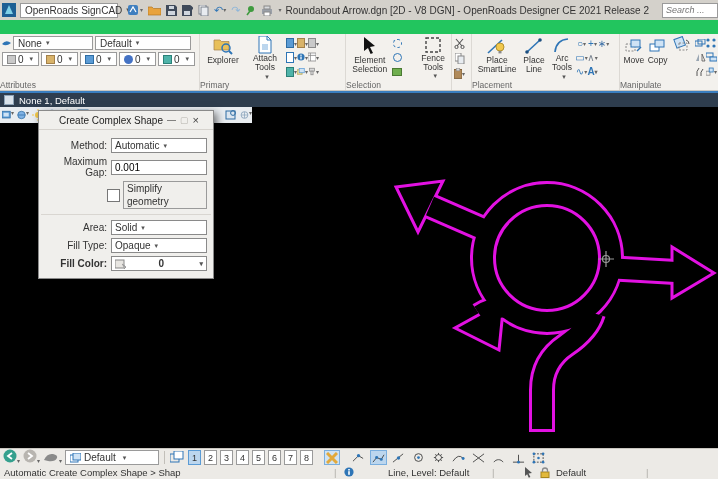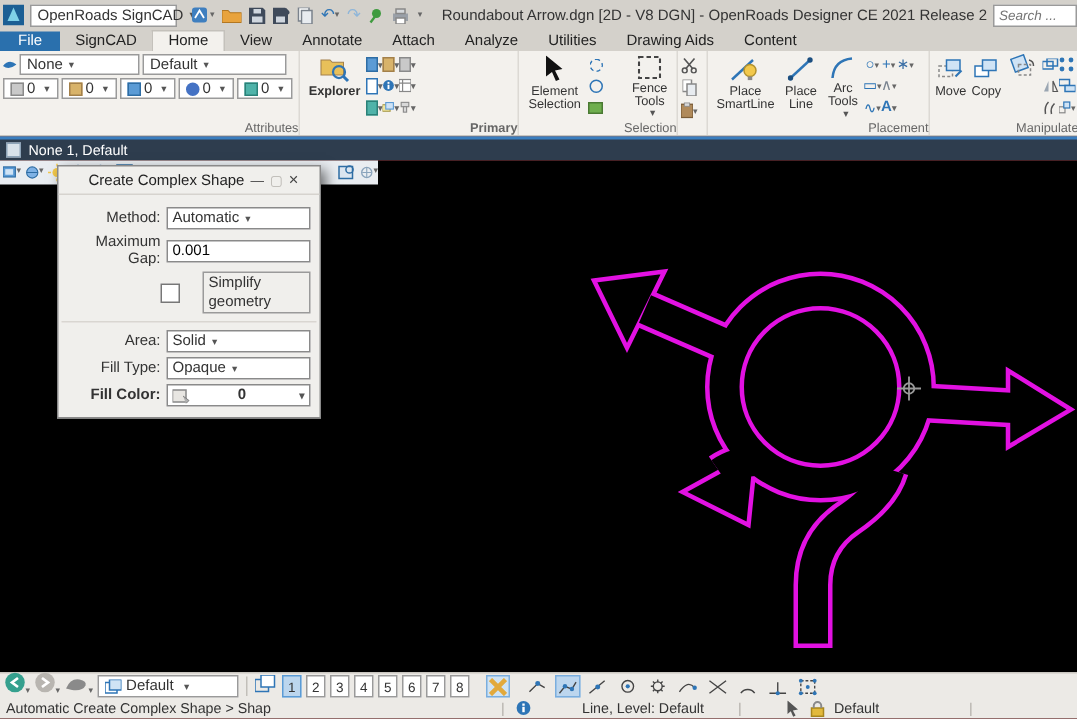--- a/index.html
+++ b/index.html
@@ -1,40 +1,40 @@
 <!DOCTYPE html>
 <html><head>
 <meta charset="utf-8">
 <style>
   html,body{margin:0;padding:0;background:#888;}
   .screen{position:relative;width:718px;height:479px;overflow:hidden;
-          font-family:"Liberation Sans",sans-serif;background:#ef4444;color:#333;}
+          font-family:"Liberation Sans",sans-serif;background:#22c55e;color:#333;}
   .band{position:absolute;left:0;width:718px;}
 
   
   .titlebar{top:0;height:20px;background:#d4d1cb;display:flex;align-items:center;gap:4px;padding-left:2px;box-sizing:border-box;}
   .applogo{width:14px;height:14px;flex:none;}
   .combo{background:#fff;border:1px solid #9a9a9a;display:flex;align-items:center;font-size:10px;padding:0 4px;box-sizing:border-box;height:15px;white-space:nowrap;}
   .caret::after{content:"▾";font-size:7px;color:#555;margin-left:4px;}
   .qat{display:flex;align-items:center;gap:5px;margin-left:6px;}
   .qicon{font-size:11px;line-height:12px;color:#2e75b6;display:inline-flex;align-items:center;}
   .scaret::after{content:"▾";font-size:6px;color:#666;}
-  .wintitle{flex:1;text-align:right;font-size:10px;color:#333;white-space:nowrap;overflow:hidden;}
+  .wintitle{flex:1;text-align:left;font-size:10px;color:#333;white-space:nowrap;overflow:hidden;}
   .search{width:48px;height:13px;border:1px solid #9a9a9a;font-size:9px;font-style:italic;color:#777;padding:0 3px;margin-right:0;}
 
   
   .tabrow{top:20px;height:14px;background:#d4d1cb;display:flex;align-items:flex-end;font-size:10px;}
   .tab{padding:1px 10px 1px 10px;cursor:default;color:#222;}
   .tab.file{background:#2a70ad;color:#fff;padding:1px 12px;}
   .tab.active{background:#f3f1ed;border:1px solid #c4c1bb;border-bottom:none;}
 
   
   .ribbon{top:34px;height:57px;background:#f3f1ed;display:flex;overflow:hidden;border-bottom:1px solid #c9c6c0;box-sizing:border-box;}
   .rgroup{position:relative;border-right:1px solid #dcd9d4;box-sizing:border-box;flex:none;padding:2px 2px 11px 2px;}
-  .glabel{position:absolute;bottom:0;left:0;width:100%;text-align:right;font-size:8.5px;color:#666;}
+  .glabel{position:absolute;bottom:0;left:0;width:100%;text-align:left;font-size:8.5px;color:#666;}
   .bigbtn{display:inline-flex;flex-direction:column;align-items:center;justify-content:flex-start;font-size:8.5px;line-height:1.1;text-align:center;color:#333;vertical-align:top;height:44px;}
   .bigbtn .bicon{height:20px;display:flex;align-items:center;}
   .srow{display:flex;align-items:center;height:15px;}
   .sicon{width:11px;height:11px;display:inline-flex;align-items:center;justify-content:center;font-size:10px;color:#2e75b6;flex:none;}
   .box{box-sizing:border-box;}
   .sq-blue{width:10px;height:10px;background:#5b9bd5;border:1px solid #2e6da4;}
   .sq-teal{width:10px;height:10px;background:#4fb3a9;border:1px solid #2b8178;}
   .sq-tan{width:10px;height:10px;background:#d8b36a;border:1px solid #a3804a;}
   .sq-gray{width:10px;height:10px;background:#c9c9c9;border:1px solid #8a8a8a;}
   .doc{width:8px;height:11px;background:#fff;border:1px solid #2e75b6;}
@@ -60,21 +60,21 @@
   .dtitle .txt{flex:1;font-size:10px;color:#222;white-space:nowrap;}
   .dbtn{width:15px;text-align:center;font-size:9px;color:#444;cursor:default;}
   .dbtn.dis{color:#b5b2ad;}
   .drow{display:flex;align-items:center;margin:3px 6px;}
   .dlabel{width:62px;text-align:right;padding-right:4px;color:#333;flex:none;}
   .dctrl{flex:1;}
   .dcombo{height:15px;background:#fff;border:1px solid #8a8a8a;display:flex;align-items:center;padding:0 3px;box-sizing:border-box;}
   .dinput{height:15px;width:100%;background:#fff;border:1px solid #8a8a8a;font-size:10px;padding:0 3px;box-sizing:border-box;font-family:"Liberation Sans",sans-serif;}
   .dsep{border-top:1px solid #d9d6d1;margin:5px 2px;}
   .chk{width:11px;height:11px;background:#fff;border:1px solid #777;margin-right:3px;flex:none;}
-  .chklabel{border:1px solid #9a9a9a;padding:0 3px;line-height:13px;background:#f0efec;margin-left:12px;}
+  .chklabel{border:1px solid #9a9a9a;padding:0 3px;line-height:13px;background:#f0efec;}
 
   
   .bottombar{top:448px;height:18px;background:#eceae6;display:flex;align-items:center;gap:3px;padding-left:3px;box-sizing:border-box;border-top:1px solid #c9c6c0;}
   .numbtn{width:11px;height:13px;border:1px solid #9a9a9a;background:#fff;font-size:9px;display:inline-flex;align-items:center;justify-content:center;color:#333;}
   .numbtn.active{background:#bcd6ee;border-color:#5b9bd5;}
   .snap{width:17px;height:15px;display:inline-flex;align-items:center;justify-content:center;}
   .snap.active{background:#bcd6ee;border:1px solid #7aaede;box-sizing:border-box;}
   .xbtn{width:16px;height:15px;background:#cfe3f3;border:1px solid #7aaede;display:inline-flex;align-items:center;justify-content:center;box-sizing:border-box;}
   .vsep{width:1px;height:13px;background:#c2bfb9;margin:0 2px;}
 
@@ -145,32 +145,20 @@
             <rect x="3" y="1" width="6" height="3" fill="#d7dadd" stroke="#888"></rect>
             <rect x="3" y="7" width="6" height="4" fill="#fff" stroke="#888"></rect>
           </svg>
         </span>
       <span class="qicon scaret"></span>
     </div>
     <div class="wintitle">Roundabout Arrow.dgn [2D - V8 DGN] - OpenRoads Designer CE 2021 Release 2</div>
     <input class="search" placeholder="Search ..." style="">
   </div>
 
-  <div class="band tabrow">
-    <span class="tab file">File</span>
-    <span class="tab">SignCAD</span>
-    <span class="tab active">Home</span>
-    <span class="tab">View</span>
-    <span class="tab">Annotate</span>
-    <span class="tab">Attach</span>
-    <span class="tab">Analyze</span>
-    <span class="tab">Utilities</span>
-    <span class="tab">Drawing Aids</span>
-    <span class="tab">Content</span>
-  </div>
 
   <div class="band ribbon">
 
     <div class="rgroup" style="width:200px;">
       <div class="attr-row">
         <svg class="mini" viewBox="0 0 9 9">
             <path d="M0 5 Q4 0 9 4 Q4 8 0 5Z" fill="#2e75b6"></path>
           </svg>
         <div class="combo caret" style="width:80px;height:14px;">
             <span>None</span>
@@ -197,30 +185,40 @@
             <span>0</span>
           </div>
         <div class="combo caret" style="width:37px;height:14px;gap:2px;">
             <span class="mini sq-teal box"></span>
             <span>0</span>
           </div>
       </div>
       <div class="glabel">Attributes</div>
     </div>
 
-    <div class="rgroup" style="width:146px;display:flex;font-weight:bold;">
+    <div class="rgroup" style="width:146px;display:flex;">
       <div class="bigbtn" style="width:42px;">
         <span class="bicon">
             <svg width="20" height="18" viewBox="0 0 20 18">
               <path d="M1 3 h6 l1.5 1.5 H16 V13 H1Z" fill="#e8c05a" stroke="#a3804a" stroke-width=".7"></path>
               <circle cx="13" cy="11" r="4" fill="none" stroke="#2e75b6" stroke-width="1.5"></circle>
               <path d="M16 14 L19 17" stroke="#2e75b6" stroke-width="2"></path>
             </svg>
           </span>
         <span>Explorer</span>
+      </div>
+      <div class="bigbtn caret" style="width:42px;">
+        <span class="bicon">
+            <svg width="16" height="18" viewBox="0 0 16 18">
+              <path d="M2 0 h8 l4 4 v13 H2Z" fill="#fff" stroke="#2e75b6"></path>
+              <path d="M10 0 v4 h4" fill="none" stroke="#2e75b6"></path>
+              <rect x="5" y="8" width="6" height="6" fill="#bcd6ee"></rect>
+            </svg>
+          </span>
+        <span>Attach Tools</span>
       </div>
       <div style="display:flex;flex-direction:column;">
         <div class="srow">
             <span class="sicon scaret">
               <span class="sq-blue box"></span>
             </span>
             <span class="sicon scaret">
               <span class="sq-tan box"></span>
             </span>
             <span class="sicon scaret">

